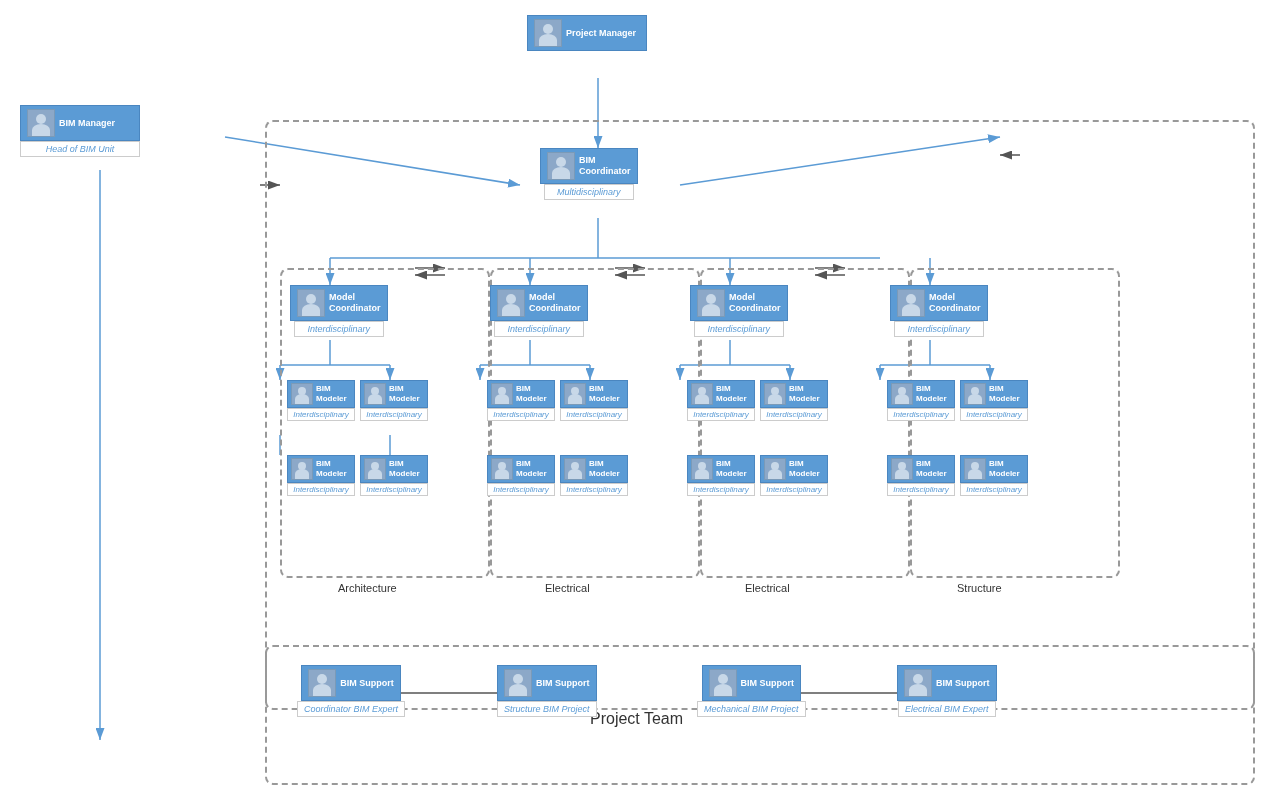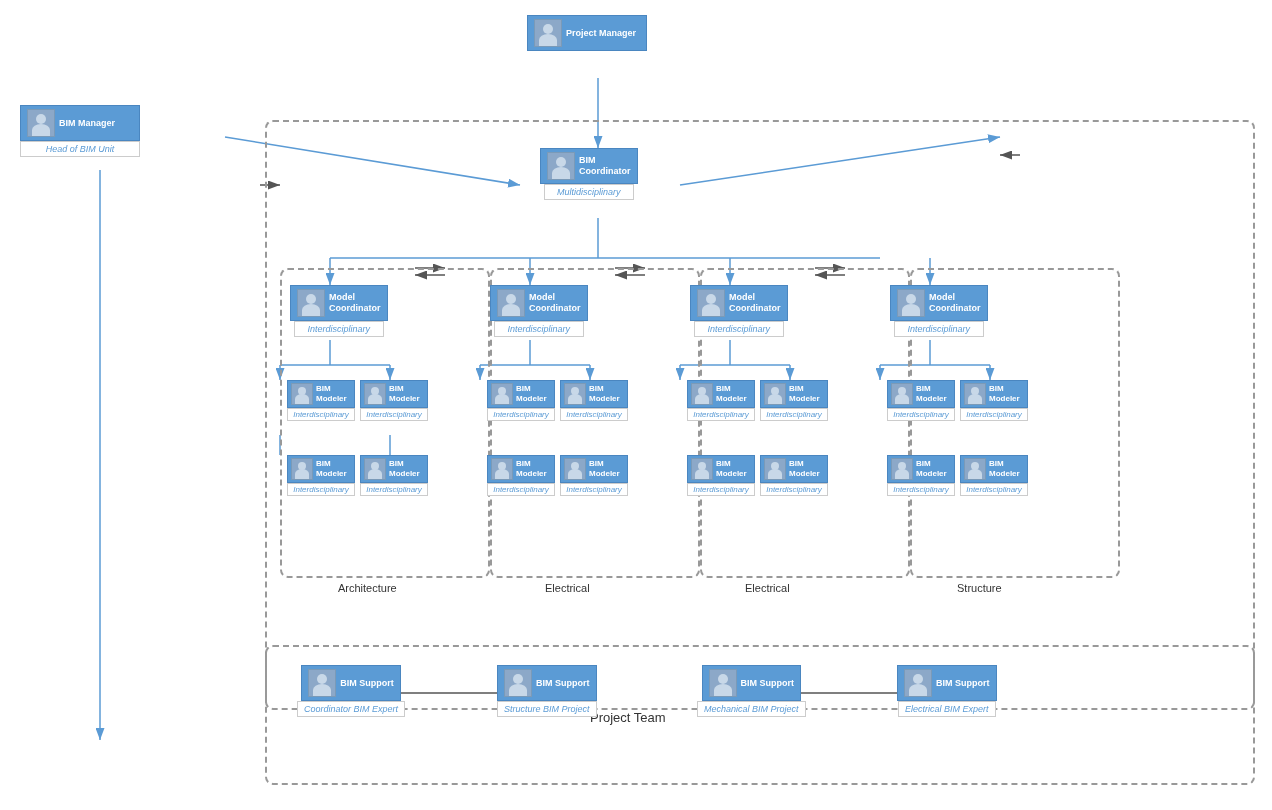--- a/index.html
+++ b/index.html
@@ -246,21 +246,21 @@
     <line x1="815" y1="268" x2="845" y2="268" stroke="#555" stroke-width="1.5" marker-end="url(#arrowhead-dark)"></line>
     <line x1="845" y1="275" x2="815" y2="275" stroke="#555" stroke-width="1.5" marker-end="url(#arrowhead-dark)"></line>
 
     <line x1="260" y1="185" x2="280" y2="185" stroke="#555" stroke-width="1.5" marker-end="url(#arrowhead-dark)"></line>
 
     <line x1="1020" y1="155" x2="1000" y2="155" stroke="#555" stroke-width="1.5" marker-end="url(#arrowhead-dark)"></line>
 
   </svg>
 
   <div class="dashed-section" style="left: 265px; top: 120px; width: 990px; height: 590px;"></div>
-  <div class="section-label" style="left: 590px; top: 710px; font-size: 13px;">Project Team</div>
+  <div class="section-label" style="left: 590px; top: 710px; font-size: 16px;">Project Team</div>
 
   <div class="dashed-section" style="left: 265px; top: 645px; width: 990px; height: 140px;"></div>
 
   <div class="dashed-section" style="left: 280px; top: 268px; width: 210px; height: 310px;"></div>
   <div class="section-label" style="left: 338px; top: 582px;">Architecture</div>
 
   <div class="dashed-section" style="left: 490px; top: 268px; width: 210px; height: 310px;"></div>
   <div class="section-label" style="left: 545px; top: 582px;">Electrical</div>
 
   <div class="dashed-section" style="left: 700px; top: 268px; width: 210px; height: 310px;"></div>

